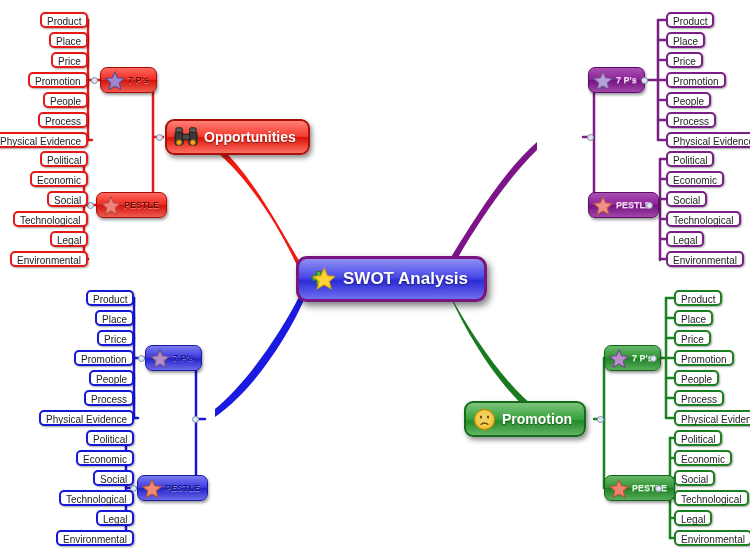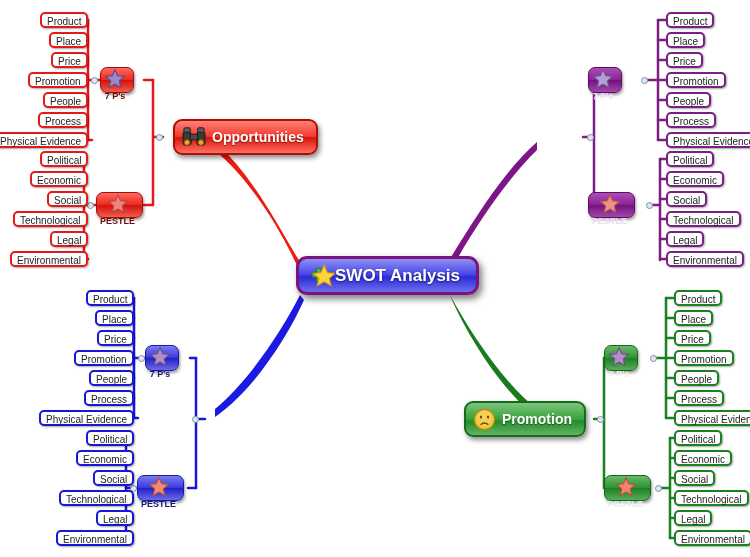--- a/index.html
+++ b/index.html
@@ -25,21 +25,20 @@
   .leaf.c-blue{border-color:#1717d8;}
   .leaf.c-green{border-color:#1b8020;}
 
   
   .group{
     position:absolute;height:26px;border-radius:7px;
     box-sizing:border-box;border:1px solid rgba(0,0,0,.35);
     display:flex;align-items:center;gap:2px;padding:0 7px 0 3px;
     font-size:9px;font-weight:bold;
     box-shadow:1px 2px 3px rgba(0,0,0,.4);
-    flex-direction:column;
   }
   .group .glabel{text-shadow:0 1px 0 rgba(255,255,255,.35);}
   .g-red{background:linear-gradient(180deg,#ff6a5f 0%,#ef2a20 48%,#d2140c 52%,#f05b50 100%);
          border-color:#a50d07;color:#6d0b06;}
   .g-purple{background:linear-gradient(180deg,#ab4fb4 0%,#8c2396 48%,#75127f 52%,#a247ab 100%);
          border-color:#5d0c66;color:#f0d8f3;}
   .g-blue{background:linear-gradient(180deg,#7b7bf0 0%,#3a3ae0 48%,#2222c8 52%,#6a6aea 100%);
          border-color:#1b1ba0;color:#15157a;}
   .g-green{background:linear-gradient(180deg,#69b86a 0%,#2f9533 48%,#1f8024 52%,#58ad5a 100%);
          border-color:#14651a;color:#e3f3e2;}
@@ -47,34 +46,34 @@
   
   .branch{
     position:absolute;height:36px;border-radius:9px;
     box-sizing:border-box;border:2px solid rgba(0,0,0,.4);
     display:flex;align-items:center;gap:6px;padding:0 12px 0 7px;
     font-size:14px;font-weight:bold;color:#fff;
     box-shadow:2px 3px 5px rgba(0,0,0,.45);
     text-shadow:0 1px 1px rgba(0,0,0,.45);
   }
   .b-red{background:linear-gradient(180deg,#ff8076 0%,#f43a2e 48%,#da1409 52%,#ff6f63 100%);
-         border-color:#a8100a;margin-left:8px;}
+         border-color:#a8100a;}
   .b-purple{background:linear-gradient(180deg,#b863c0 0%,#93299d 48%,#7c1286 52%,#ae55b7 100%);
          border-color:#5f0c68;}
   .b-blue{background:linear-gradient(180deg,#8a8af5 0%,#3c3ce6 48%,#2424cb 52%,#7272ef 100%);
          border-color:#1a1aa4;}
   .b-green{background:linear-gradient(180deg,#7cc47c 0%,#35a13a 52%,#25892a 56%,#62b564 100%);
          border-color:#166b1b;}
 
   
   .central{
-    position:absolute;height:39px;border-radius:11px;
+    position:absolute;height:46px;border-radius:11px;
     box-sizing:border-box;border:3px solid #7a1580;
     background:linear-gradient(180deg,#8f8ff2 0%,#4a4ae8 45%,#2b2bd8 55%,#6f6fee 100%);
-    display:flex;align-items:center;padding:0 16px 0 10px;
+    display:flex;align-items:center;gap:8px;padding:0 16px 0 10px;
     font-size:17px;font-weight:bold;color:#fff;
     box-shadow:3px 4px 7px rgba(0,0,0,.5);
     text-shadow:0 1px 2px rgba(0,0,0,.5);
   }
 
   .dot{position:absolute;width:7px;height:7px;border-radius:50%;
        background:#dfe7f5;border:1px solid #7d8da5;box-sizing:border-box;}
 
   .ico{flex:0 0 auto;display:block;}
 </style>

